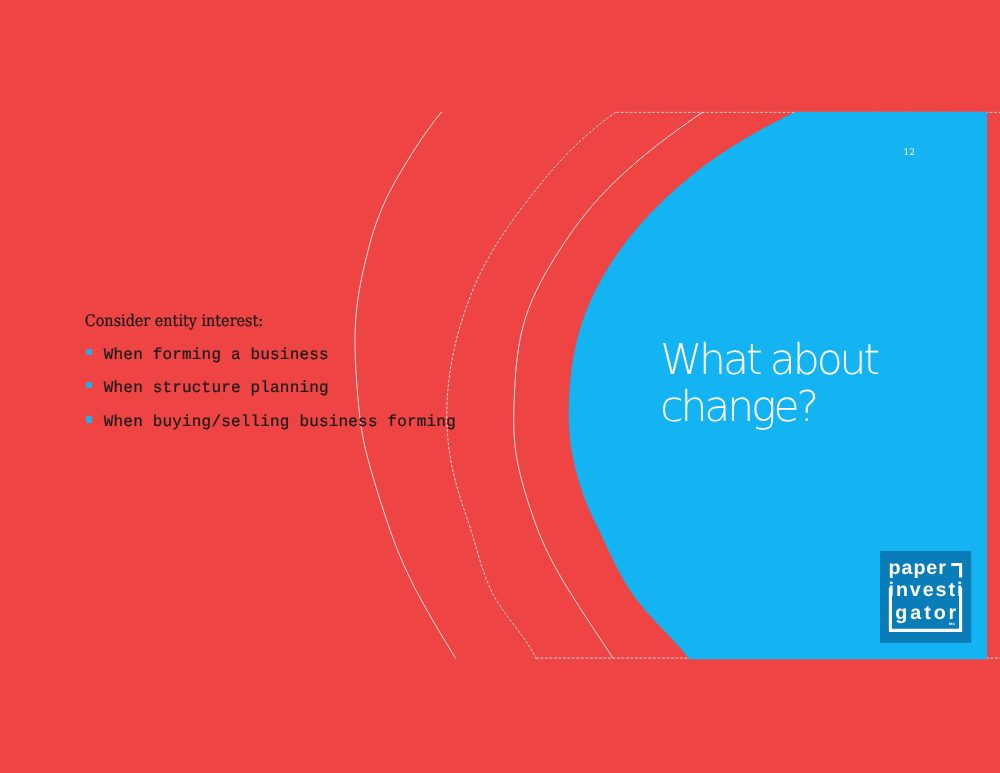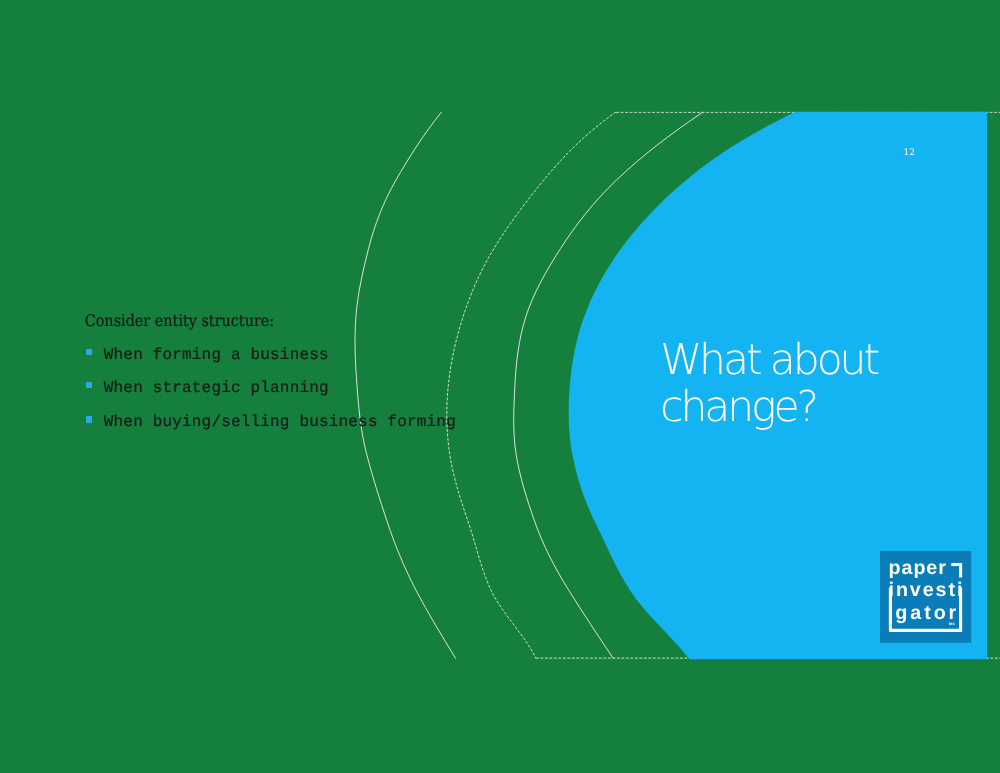--- a/index.html
+++ b/index.html
@@ -1,20 +1,20 @@
 <!DOCTYPE html>
 <html><head>
 <meta charset="utf-8">
 <title>Slide</title>
 <style>
   html,body{margin:0;padding:0;}
   *{-webkit-font-smoothing:antialiased;text-rendering:geometricPrecision;}
   body{width:1000px;height:773px;background:#ffffff;overflow:hidden;
        font-family:"DejaVu Serif Condensed","DejaVu Serif",serif;}
-  #slide{position:relative;width:1000px;height:773px;background:#15803d;}
+  #slide{position:relative;width:1000px;height:773px;background:#ef4444;}
   svg.bg{position:absolute;left:0;top:0;width:1000px;height:773px;}
   .body-text{position:absolute;color:#1a1a1a;}
   #lead,.bullet-tx{-webkit-text-stroke:0.22px #1a1a1a;}
   #lead{left:84.7px;top:312.8px;font-size:16px;line-height:16px;}
   .bullet-row{position:absolute;left:85.8px;}
   .bullet-sq{position:absolute;left:0;width:5.8px;height:6.5px;background:#29ABE2;}
   .bullet-tx{position:absolute;left:18.0px;top:0;font-size:16px;line-height:16px;
              letter-spacing:0.18px;color:#1a1a1a;white-space:nowrap;font-family:Liberation Mono, monospace;}
   #title{position:absolute;left:660.2px;top:336.6px;width:340px;color:#ffffff;
          font-family:"DejaVu Sans",sans-serif;font-weight:200;font-size:42.5px;
@@ -65,27 +65,27 @@
       <path d="M8.9 78.5 H81.2"></path>
       <path d="M79.7 36.2 V78.5"></path>
     </g>
   </svg>
 
   <div id="title">
     <div>What about</div>
     <div>change?</div>
   </div>
 
-  <div id="lead" class="body-text">Consider entity structure:</div>
+  <div id="lead" class="body-text">Consider entity interest:</div>
 
   <div class="bullet-row" style="top:346.8px">
     <span class="bullet-sq" style="top:2.1px"></span>
     <span class="bullet-tx">When forming a business</span>
   </div>
   <div class="bullet-row" style="top:379.6px">
     <span class="bullet-sq" style="top:2.1px"></span>
-    <span class="bullet-tx">When strategic planning</span>
+    <span class="bullet-tx">When structure planning</span>
   </div>
   <div class="bullet-row" style="top:414.0px">
     <span class="bullet-sq" style="top:2.1px"></span>
     <span class="bullet-tx">When buying/selling business forming</span>
   </div>
 </div>
 
 </body></html>

